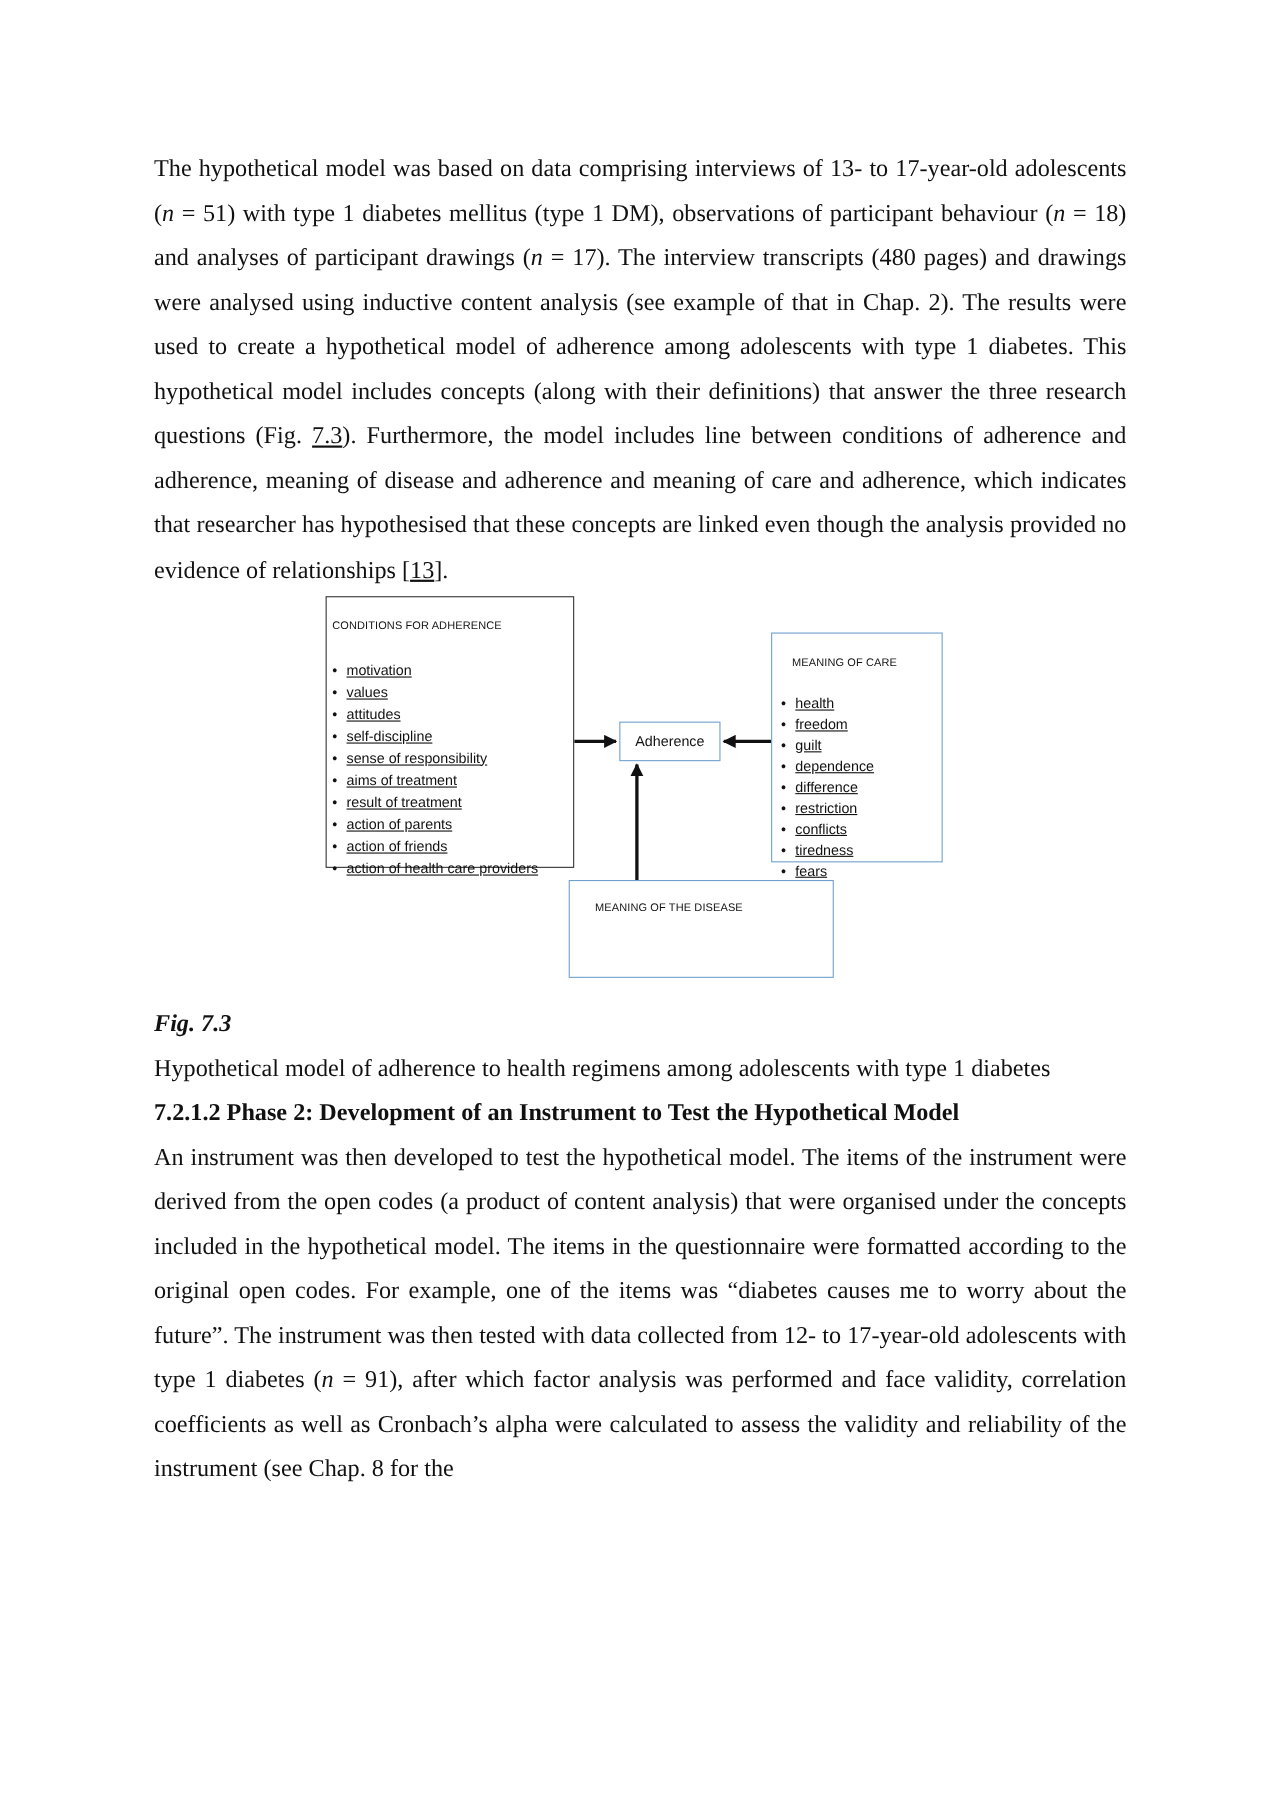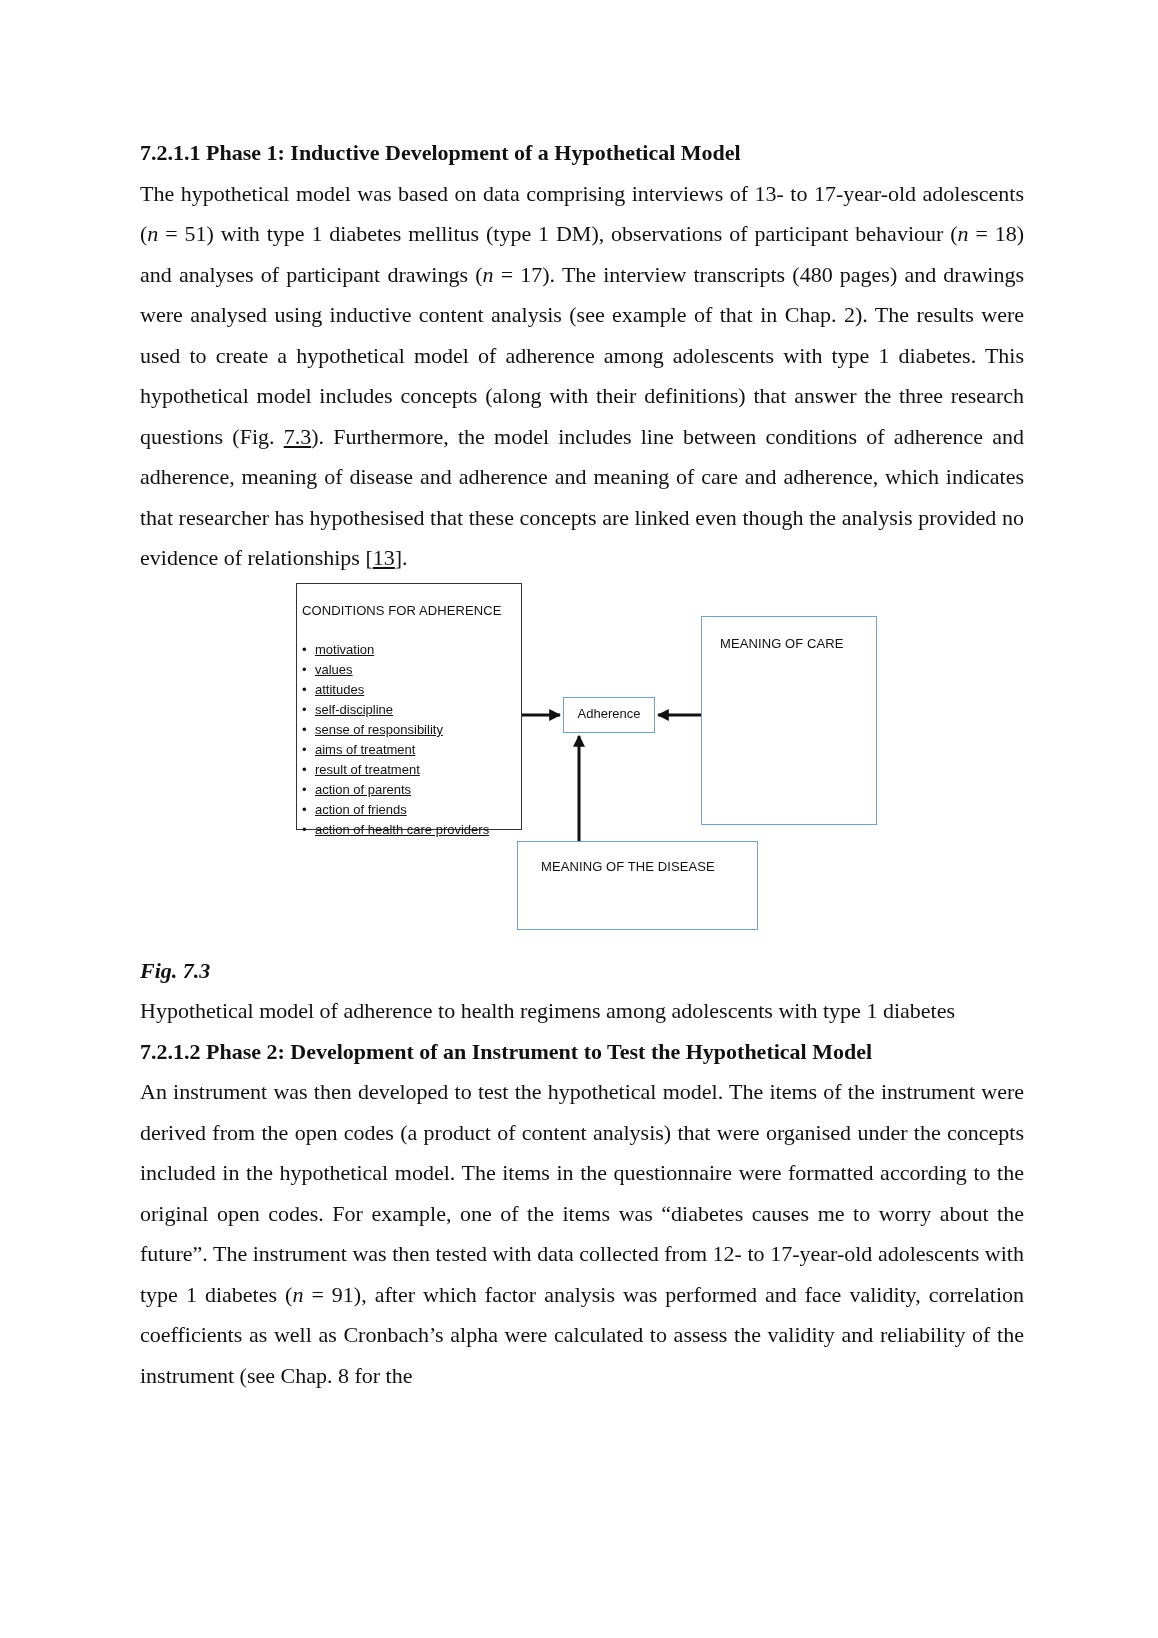--- a/index.html
+++ b/index.html
@@ -7,48 +7,47 @@
     .page { position: absolute; left: 140px; top: 133px; width: 884px; font-family: "Liberation Serif", serif; font-size: 22px; line-height: 40.5px; }
     .p { margin: 0; text-align: justify; }
     .h { margin: 0; font-weight: bold; }
     .ref { text-decoration: underline; }
     i { font-style: italic; }
 
     .fig { position: relative; height: 368px; margin: 4px 0 0 0; }
     .box { position: absolute; background: #fff; font-family: "Liberation Sans", sans-serif; font-size: 13px; color: #111; box-sizing: border-box; }
     .box.black { border: 1.5px solid #333; }
     .box.blue { border: 1.5px solid #6fa0cf; }
-    .box .title { font-size: 13px; letter-spacing: 0.1px; }
+    .box .title { font-size: 10px; letter-spacing: 0.1px; }
     .box ul { list-style: none; margin: 0; padding: 0; }
     .box li { position: relative; padding-left: 13px; text-decoration: underline; }
     .box li::before { content: "\2022"; position: absolute; left: 0; }
 
     .cond { left: 156px; top: 0px; width: 226px; height: 247px; padding: 7px 5px 0 5px; }
     .cond .title { margin-bottom: 9px; }
     .cond li { line-height: 20px; }
 
-    .care { left: 561px; top: 33px; width: 176px; height: 209px; padding: 7px 6px 0 8px; }
+    .care { left: 561px; top: 33px; width: 156px; height: 209px; padding: 7px 6px 0 8px; }
     .care .title { margin: 0 0 6px 10px; }
     .care li { line-height: 19px; }
 
     .adh { left: 423px; top: 114px; width: 92px; height: 36px; display: flex; align-items: center; justify-content: center; }
 
     .dis { left: 377px; top: 258px; width: 241px; height: 89px; padding: 5px 6px 0 8px; }
     .dis .title { margin: 0 0 1px 15px; }
     .dis li { line-height: 17px; margin-bottom: 3px; }
 
     svg.arrows { position: absolute; left: 0; top: 0; width: 884px; height: 368px; overflow: visible; }
   </style>
 </head>
 <body>
 
 <div class="page">
 
 
-  <p class="h">7.2.1.1 Phase 1: Inductive Development of a Hypothetical Model</p>
 
   <p class="p"><span>The hypothetical model was based on data comprising interviews of 13- to 17-year-old adolescents (</span><i>n</i><span> = 51) with type 1 diabetes mellitus (type 1 DM), observations of participant behaviour (</span><i>n</i><span> = 18) and analyses of participant drawings (</span><i>n</i><span> = 17). The interview transcripts (480 pages) and drawings were analysed using inductive content analysis (see example of that in Chap. 2). The results were used to create a hypothetical model of adherence among adolescents with type 1 diabetes. This hypothetical model includes concepts (along with their definitions) that answer the three research questions (Fig. </span><span class="ref">7.3</span><span>). Furthermore, the model includes line between conditions of adherence and adherence, meaning of disease and adherence and meaning of care and adherence, which indicates that researcher has hypothesised that these concepts are linked even though the analysis provided no evidence of relationships [</span><span class="ref">13</span><span>].</span></p>
 
   <div class="fig">
     <svg class="arrows">
       <defs>
         <marker id="ah" viewBox="0 0 10 10" refX="9" refY="5" markerWidth="4" markerHeight="4" orient="auto">
           <path d="M0,0 L10,5 L0,10 z" fill="#111"></path>
         </marker>
       </defs>
@@ -72,20 +71,31 @@
         <li>action of health care providers</li>
       </ul>
     </div>
 
     <div class="box blue adh">
       <span>Adherence</span>
     </div>
 
     <div class="box blue care">
       <div class="title">MEANING  OF CARE</div>
+      <ul>
+        <li>health</li>
+        <li>freedom</li>
+        <li>guilt</li>
+        <li>dependence</li>
+        <li>difference</li>
+        <li>restriction</li>
+        <li>conflicts</li>
+        <li>tiredness</li>
+        <li>fears</li>
+      </ul>
     </div>
 
     <div class="box blue dis">
       <div class="title">MEANING OF THE DISEASE</div>
     </div>
   </div>
 
   <p class="p"><i><b>Fig. 7.3</b></i></p>
   <p class="p">Hypothetical model of adherence to health regimens among adolescents with type 1 diabetes</p>
 

